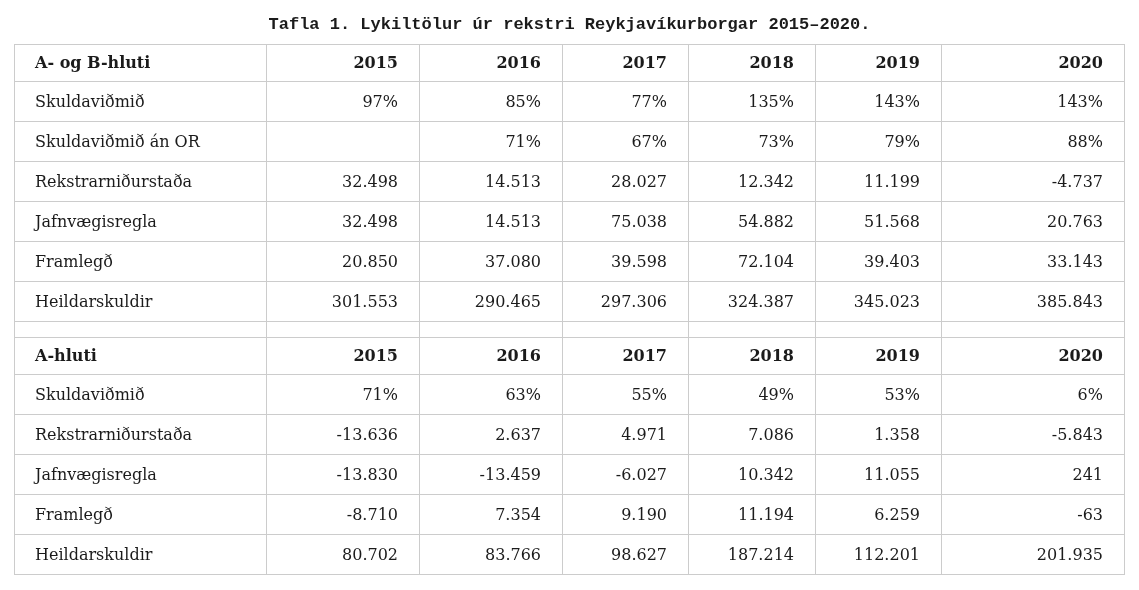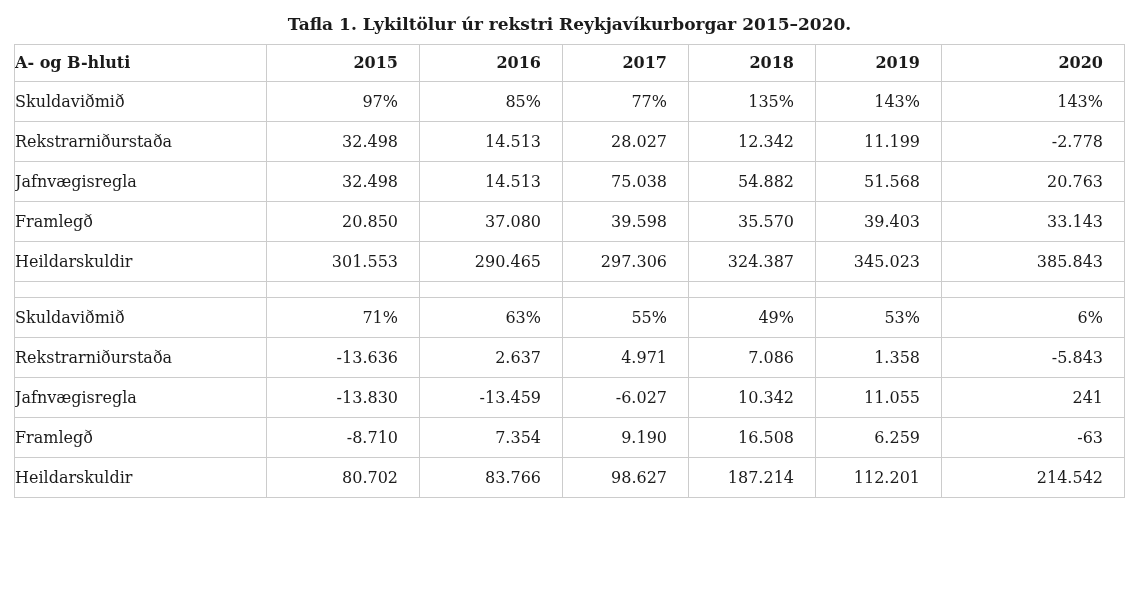--- a/index.html
+++ b/index.html
@@ -14,38 +14,39 @@
     font-family: "DejaVu Serif", "Liberation Serif", serif;
     color: #1b1b1b;
   }
   .table-title {
     text-align: center;
     font-weight: bold;
     font-size: 17px;
     line-height: 19px;
     padding: 15px 0 10px 0;
     color: #1b1b1b;
+    font-family: Liberation Mono, monospace;
   }
   table.key-table {
     margin-left: 14px;
     width: 1110px;
     border-collapse: collapse;
     table-layout: fixed;
     font-size: 16px;
   }
   table.key-table td {
     border: 1px solid #cccccc;
     line-height: 19px;
     white-space: nowrap;
     overflow: hidden;
     vertical-align: middle;
   }
   td.label-cell {
     text-align: left;
-    padding: 10px 8px 10px 0;
+    padding: 10px 8px 10px 20px;
   }
   td.num-cell {
     text-align: right;
     padding: 10px 21px 10px 6px;
   }
   tr.header-row td {
     font-weight: bold;
     padding-top: 8px;
     padding-bottom: 9px;
   }
@@ -83,43 +84,52 @@
         <tr class="data-row">
           <td class="label-cell">Skuldaviðmið</td>
           <td class="num-cell">97%</td>
           <td class="num-cell">85%</td>
           <td class="num-cell">77%</td>
           <td class="num-cell">135%</td>
           <td class="num-cell">143%</td>
           <td class="num-cell">143%</td>
         </tr>
         <tr class="data-row">
+          <td class="label-cell">Skuldaviðmið án OR</td>
+          <td class="num-cell"></td>
+          <td class="num-cell">71%</td>
+          <td class="num-cell">67%</td>
+          <td class="num-cell">73%</td>
+          <td class="num-cell">79%</td>
+          <td class="num-cell">88%</td>
+        </tr>
+        <tr class="data-row">
           <td class="label-cell">Rekstrarniðurstaða</td>
           <td class="num-cell">32.498</td>
           <td class="num-cell">14.513</td>
           <td class="num-cell">28.027</td>
           <td class="num-cell">12.342</td>
           <td class="num-cell">11.199</td>
-          <td class="num-cell">-2.778</td>
+          <td class="num-cell">-4.737</td>
         </tr>
         <tr class="data-row">
           <td class="label-cell">Jafnvægisregla</td>
           <td class="num-cell">32.498</td>
           <td class="num-cell">14.513</td>
           <td class="num-cell">75.038</td>
           <td class="num-cell">54.882</td>
           <td class="num-cell">51.568</td>
           <td class="num-cell">20.763</td>
         </tr>
         <tr class="data-row">
           <td class="label-cell">Framlegð</td>
           <td class="num-cell">20.850</td>
           <td class="num-cell">37.080</td>
           <td class="num-cell">39.598</td>
-          <td class="num-cell">35.570</td>
+          <td class="num-cell">72.104</td>
           <td class="num-cell">39.403</td>
           <td class="num-cell">33.143</td>
         </tr>
         <tr class="data-row">
           <td class="label-cell">Heildarskuldir</td>
           <td class="num-cell">301.553</td>
           <td class="num-cell">290.465</td>
           <td class="num-cell">297.306</td>
           <td class="num-cell">324.387</td>
           <td class="num-cell">345.023</td>
@@ -127,20 +137,29 @@
         </tr>
         <tr class="spacer-row">
           <td class=""></td>
           <td class=""></td>
           <td class=""></td>
           <td class=""></td>
           <td class=""></td>
           <td class=""></td>
           <td class=""></td>
         </tr>
+        <tr class="header-row">
+          <td class="label-cell">A-hluti</td>
+          <td class="num-cell">2015</td>
+          <td class="num-cell">2016</td>
+          <td class="num-cell">2017</td>
+          <td class="num-cell">2018</td>
+          <td class="num-cell">2019</td>
+          <td class="num-cell">2020</td>
+        </tr>
         <tr class="data-row">
           <td class="label-cell">Skuldaviðmið</td>
           <td class="num-cell">71%</td>
           <td class="num-cell">63%</td>
           <td class="num-cell">55%</td>
           <td class="num-cell">49%</td>
           <td class="num-cell">53%</td>
           <td class="num-cell">6%</td>
         </tr>
         <tr class="data-row">
@@ -159,28 +178,28 @@
           <td class="num-cell">-6.027</td>
           <td class="num-cell">10.342</td>
           <td class="num-cell">11.055</td>
           <td class="num-cell">241</td>
         </tr>
         <tr class="data-row">
           <td class="label-cell">Framlegð</td>
           <td class="num-cell">-8.710</td>
           <td class="num-cell">7.354</td>
           <td class="num-cell">9.190</td>
-          <td class="num-cell">16.508</td>
+          <td class="num-cell">11.194</td>
           <td class="num-cell">6.259</td>
           <td class="num-cell">-63</td>
         </tr>
         <tr class="data-row">
           <td class="label-cell">Heildarskuldir</td>
           <td class="num-cell">80.702</td>
           <td class="num-cell">83.766</td>
           <td class="num-cell">98.627</td>
           <td class="num-cell">187.214</td>
           <td class="num-cell">112.201</td>
-          <td class="num-cell">214.542</td>
+          <td class="num-cell">201.935</td>
         </tr>
       </tbody>
   </table>
 </div>
 
 </body></html>

